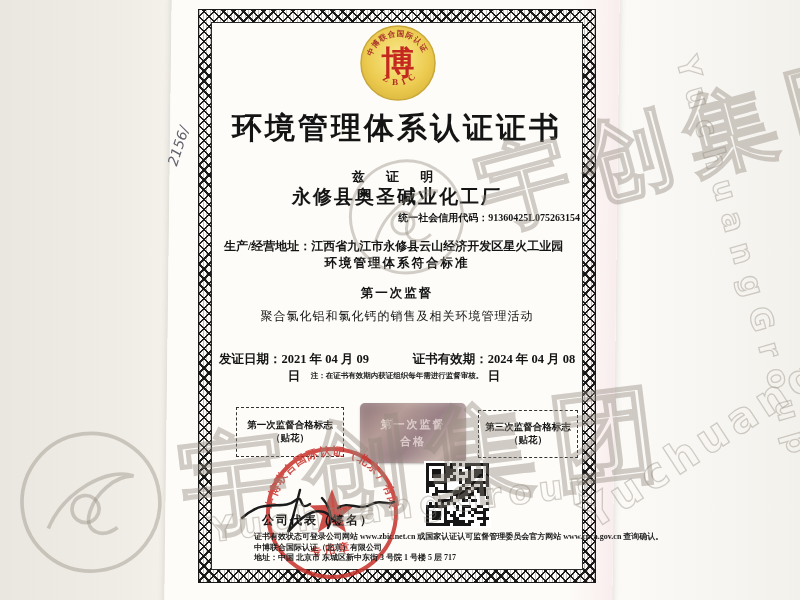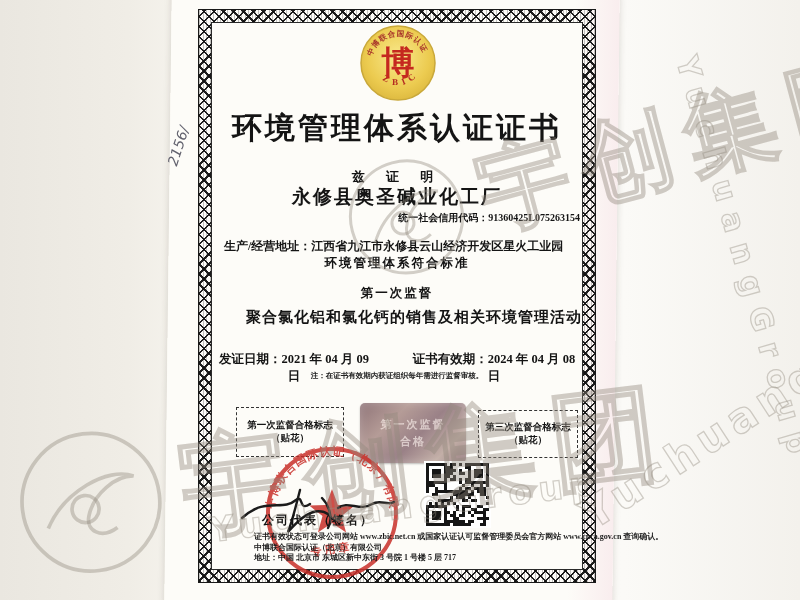--- a/index.html
+++ b/index.html
@@ -24,21 +24,21 @@
   .title{top:86px;font-size:30px;font-weight:bold;letter-spacing:3px;}
   .certno{top:126px;font-size:12.5px;font-weight:bold;}
   .zhengming{top:146px;font-size:13px;font-weight:bold;letter-spacing:9px;}
   .company{top:162px;font-size:19px;font-weight:bold;letter-spacing:2px;}
   .credit{position:absolute;top:189px;right:2px;font-size:10px;font-weight:bold;}
   .addr{position:absolute;left:12px;font-size:12px;font-weight:bold;white-space:nowrap;}
   .addr1{top:202px;}.addr2{top:216px;}
   .stdintro{top:233px;font-size:12.5px;font-weight:bold;letter-spacing:2px;}
   .stdcode{top:247px;font-size:13px;font-weight:bold;}
   .scopehead{top:263px;font-size:12.5px;font-weight:bold;letter-spacing:2px;}
-  .scope{top:286px;font-size:15px;font-weight:bold;letter-spacing:1px;text-align:right;}
+  .scope{top:286px;font-size:12px;font-weight:normal;letter-spacing:1px;}
   .dates{top:329px;font-size:12.5px;font-weight:bold;display:flex;justify-content:center;gap:30px;}
   .note{top:349px;font-size:7.5px;font-weight:bold;color:#222;}
   .survbox{position:absolute;border:1px dashed #333;font-size:9.5px;font-weight:bold;
            text-align:center;display:flex;flex-direction:column;justify-content:center;line-height:1.35;}
   .box1{left:24px;top:385px;width:106px;height:48px;}
   .box3{left:266px;top:388px;width:98px;height:46px;}
   .sticker{position:absolute;left:148px;top:381px;width:106px;height:60px;border-radius:5px;
            background:linear-gradient(135deg,#8f7478 0%,#b59c97 30%,#9a8187 55%,#c3afa7 80%,#93787c 100%);
            box-shadow:0 1px 2px rgba(0,0,0,.25), inset 0 0 10px rgba(255,255,255,.25);
            display:flex;flex-direction:column;align-items:center;justify-content:center;gap:2px;}

